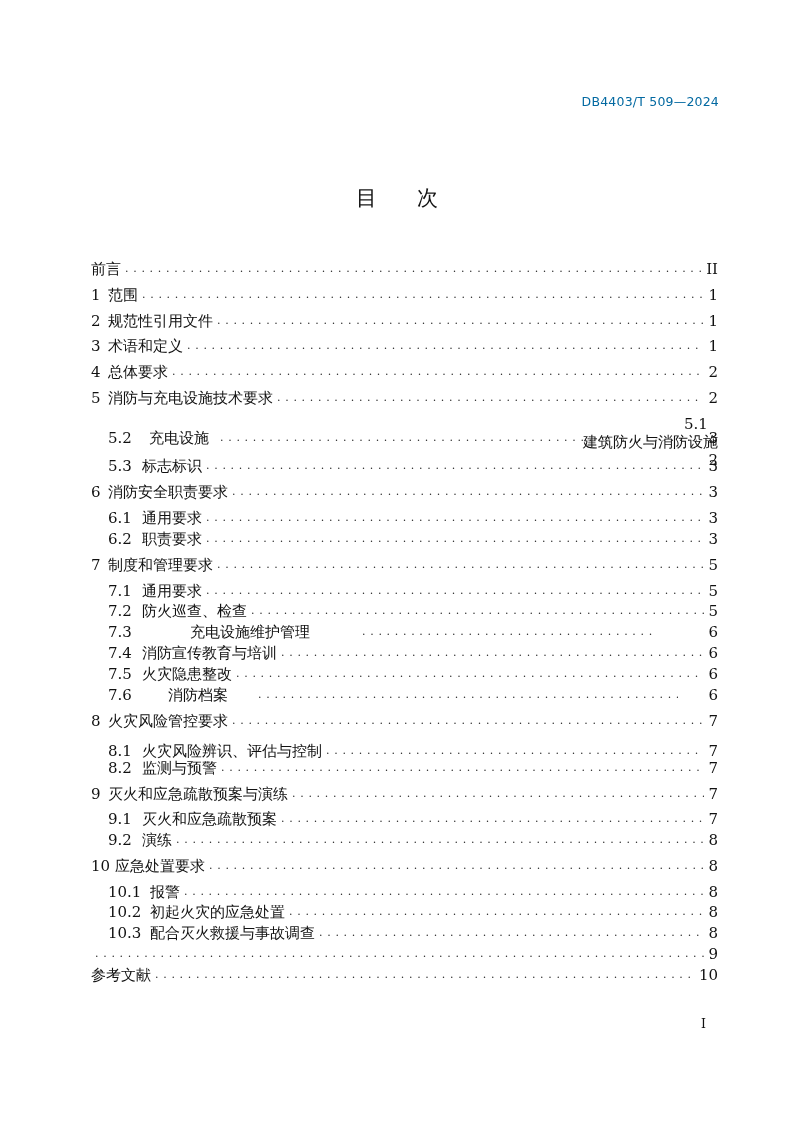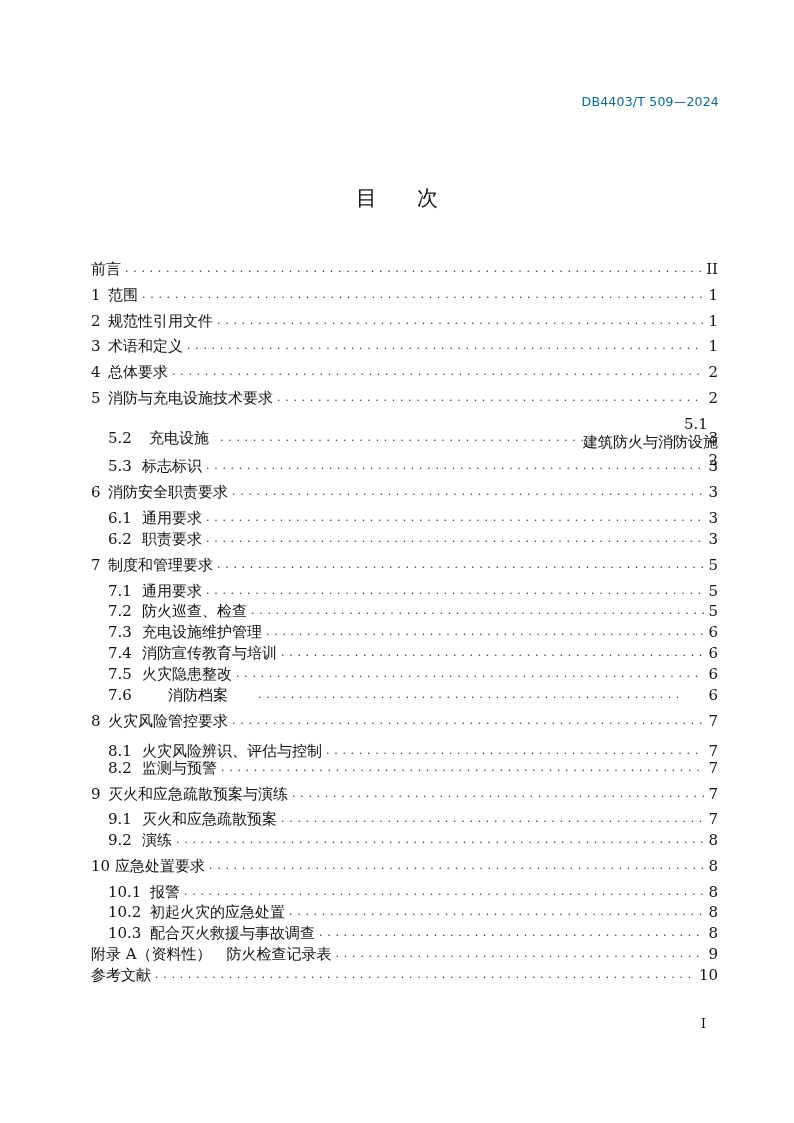--- a/index.html
+++ b/index.html
@@ -121,21 +121,21 @@
       <span class="title">通用要求</span>
       <span class="leader"></span>
       <span class="page">5</span>
     </div>
     <div class="toc-row lvl2" style="top: 602px;">
       <span class="num">7.2</span>
       <span class="title">防火巡查、检查</span>
       <span class="leader"></span>
       <span class="page">5</span>
     </div>
-    <div class="toc-row lvl2" style="top: 623px;">
+    <div class="toc-row lvl2" style="top: 623px; gap: 48px;">
       <span class="num">7.3</span>
       <span class="title">充电设施维护管理</span>
       <span class="leader"></span>
       <span class="page">6</span>
     </div>
     <div class="toc-row lvl2" style="top: 644px;">
       <span class="num">7.4</span>
       <span class="title">消防宣传教育与培训</span>
       <span class="leader"></span>
       <span class="page">6</span>
@@ -207,21 +207,20 @@
       <span class="page">8</span>
     </div>
     <div class="toc-row lvl2 wide" style="top: 924px;">
       <span class="num">10.3</span>
       <span class="title">配合灭火救援与事故调查</span>
       <span class="leader"></span>
       <span class="page">8</span>
     </div>
     <div class="toc-row lvl0" style="top: 945px;">
       <span class="num"></span>
-      <span class="title">附录 A（资料性）　防火检查记录表</span>
       <span class="leader"></span>
       <span class="page">9</span>
     </div>
     <div class="toc-row lvl0" style="top: 966px;">
       <span class="num"></span>
       <span class="title">参考文献</span>
       <span class="leader"></span>
       <span class="page">10</span>
     </div>
   </div>

